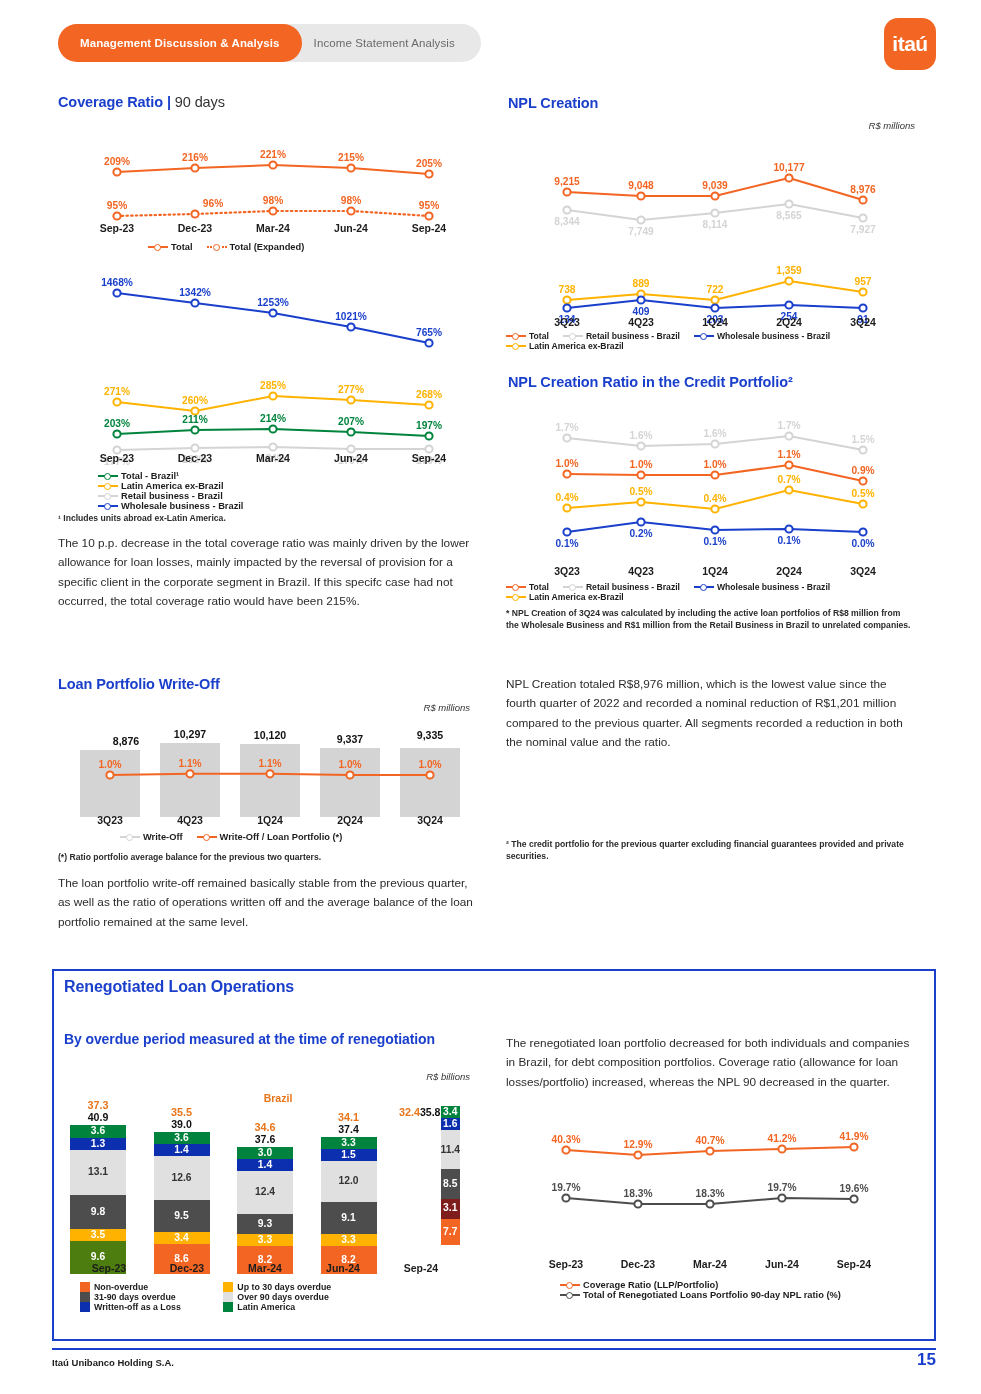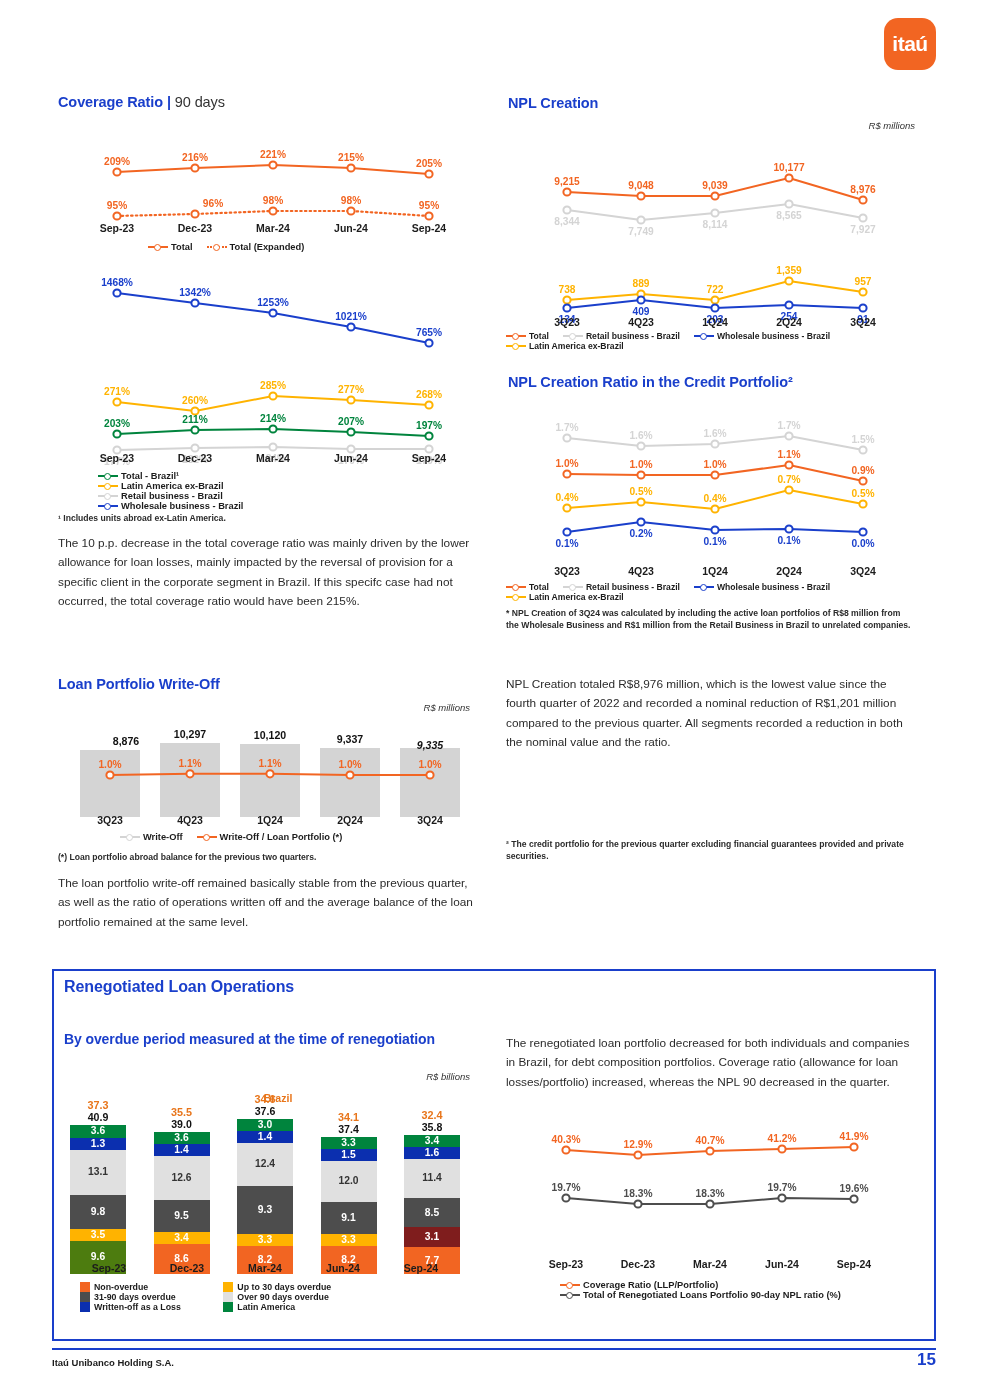--- a/index.html
+++ b/index.html
@@ -95,20 +95,22 @@
   }
   .footer-page {
     position: absolute; right: 45px; top: 1350px; font-size: 17px;
     font-weight: bold; color: #1A3FCB;
   }
 </style>
 </head>
 <body>
 
 <div class="tabbar">
+  <div class="tab tab-active">Management Discussion &amp; Analysis</div>
+  <div class="tab tab-inactive">Income Statement Analysis</div>
 </div>
 <div class="logo">itaú</div>
 
 <div style="position:absolute;left:58px;top:93px;">
   <span class="h-blue"><span>Coverage Ratio |</span><span class="thin"> 90 days</span></span>
 </div>
 
 <div class="chart" id="c-coverage-total" style="position:absolute;left:78px;top:132px;width:390px;height:100px;">
     <svg width="390" height="100">
       <path d="M 39.0 40.0 L 117.0 36.0 L 195.0 33.0 L 273.0 36.0 L 351.0 42.0" fill="none" stroke="#F26522" stroke-width="2" stroke-linejoin="round"></path>
@@ -259,21 +261,21 @@
 <div class="chart" id="c-writeoff" style="position:absolute;left:70px;top:722px;width:400px;height:95px;">
     <div style="position: absolute; background: rgb(212, 212, 212); width: 60px; left: 10px; bottom: 0px; height: 66.8239px;"></div>
     <div class="top-val" style="position: absolute; width: 60px; left: 26px; bottom: 69.8239px;">8,876</div>
     <div style="position: absolute; background: rgb(212, 212, 212); width: 60px; left: 90px; bottom: 0px; height: 74px;"></div>
     <div class="top-val" style="position: absolute; width: 60px; left: 90px; bottom: 77px;">10,297</div>
     <div style="position: absolute; background: rgb(212, 212, 212); width: 60px; left: 170px; bottom: 0px; height: 73.1061px;"></div>
     <div class="top-val" style="position: absolute; width: 60px; left: 170px; bottom: 76.1061px;">10,120</div>
     <div style="position: absolute; background: rgb(212, 212, 212); width: 60px; left: 250px; bottom: 0px; height: 69.152px;"></div>
     <div class="top-val" style="position: absolute; width: 60px; left: 250px; bottom: 72.152px;">9,337</div>
     <div style="position: absolute; background: rgb(212, 212, 212); width: 60px; left: 330px; bottom: 0px; height: 69.1419px;"></div>
-    <div class="top-val" style="position: absolute; width: 60px; left: 330px; bottom: 66px; font-style: italic;">9,335</div>
+    <div class="top-val" style="position: absolute; width: 60px; left: 330px; bottom: 76px;">9,335</div>
     <svg width="400" height="95" style="position: absolute; left: 0px; top: 0px;">
       <path d="M 40 53 L 120 51.8 L 200 51.8 L 280 53 L 360 53" fill="none" stroke="#F26522" stroke-width="2"></path>
       <circle cx="40" cy="53" r="3.6" fill="#fff" stroke="#F26522" stroke-width="2"></circle>
       <circle cx="120" cy="51.8" r="3.6" fill="#fff" stroke="#F26522" stroke-width="2"></circle>
       <circle cx="200" cy="51.8" r="3.6" fill="#fff" stroke="#F26522" stroke-width="2"></circle>
       <circle cx="280" cy="53" r="3.6" fill="#fff" stroke="#F26522" stroke-width="2"></circle>
       <circle cx="360" cy="53" r="3.6" fill="#fff" stroke="#F26522" stroke-width="2"></circle>
     </svg>
     <div class="lbl" style="color: rgb(242, 101, 34); left: 40px; top: 37px;">1.0%</div>
     <div class="lbl" style="color: rgb(242, 101, 34); left: 120px; top: 35.8px;">1.1%</div>
@@ -297,21 +299,21 @@
       <span>Write-Off</span>
     </div>
     <div class="item">
       <span class="lmark" style="color: rgb(242, 101, 34);">
         <i style="background: rgb(242, 101, 34);"></i>
         <b></b>
       </span>
       <span>Write-Off / Loan Portfolio (*)</span>
     </div>
   </div>
-<div class="foot-note" style="position:absolute;left:58px;top:851px;width:420px;">(*) Loan portfolio abroad balance for the previous two quarters.</div>
+<div class="foot-note" style="position:absolute;left:58px;top:851px;width:420px;">(*) Ratio portfolio average balance for the previous two quarters.</div>
 <div class="body-text" style="position:absolute;left:58px;top:874px;width:420px;">The loan portfolio write-off remained basically stable from the previous quarter, as well as the ratio of operations written off and the average balance of the loan portfolio remained at the same level.</div>
 
 <div class="h-blue" style="position:absolute;left:508px;top:95px;">NPL Creation</div>
 <div class="unit" style="position:absolute;left:700px;top:120px;width:215px;">R$ millions</div>
 
 <div class="chart" id="c-npl-creation" style="position:absolute;left:530px;top:148px;width:370px;height:175px;">
     <svg width="370" height="175">
       <path d="M 37.0 44.0 L 111.0 48.0 L 185.0 48.0 L 259.0 30.0 L 333.0 52.0" fill="none" stroke="#F26522" stroke-width="2" stroke-linejoin="round"></path>
       <circle cx="37" cy="44" r="3.6" fill="#fff" stroke="#F26522" stroke-width="2"></circle>
       <circle cx="111" cy="48" r="3.6" fill="#fff" stroke="#F26522" stroke-width="2"></circle>
@@ -520,38 +522,38 @@
         <div class="seg" style="height: 29.67px; background: rgb(242, 101, 34); color: rgb(255, 255, 255);">8.6</div>
       </div>
     </div>
     <div class="bar-col" style="display: flex; flex-direction: column; justify-content: flex-end; height: 168px;">
       <div class="brazil-val" style="visibility: visible;">34.6</div>
       <div class="top-val" style="margin-bottom: 2px;">37.6</div>
       <div>
         <div class="seg" style="height: 12px; background: rgb(0, 132, 61); color: rgb(255, 255, 255);">3.0</div>
         <div class="seg" style="height: 12px; background: rgb(11, 47, 175); color: rgb(255, 255, 255);">1.4</div>
         <div class="seg" style="height: 42.78px; background: rgb(224, 224, 224); color: rgb(51, 51, 51);">12.4</div>
-        <div class="seg" style="height: 48px; background: rgb(77, 77, 77); color: rgb(255, 255, 255);">9.3</div>
+        <div class="seg" style="height: 20px; background: rgb(77, 77, 77); color: rgb(255, 255, 255);">9.3</div>
         <div class="seg" style="height: 12px; background: rgb(255, 179, 0); color: rgb(255, 255, 255);">3.3</div>
         <div class="seg" style="height: 28.29px; background: rgb(242, 101, 34); color: rgb(255, 255, 255);">8.2</div>
       </div>
     </div>
     <div class="bar-col" style="display: flex; flex-direction: column; justify-content: flex-end; height: 168px;">
       <div class="brazil-val" style="visibility: visible;">34.1</div>
       <div class="top-val" style="margin-bottom: 2px;">37.4</div>
       <div>
         <div class="seg" style="height: 12px; background: rgb(0, 132, 61); color: rgb(255, 255, 255);">3.3</div>
         <div class="seg" style="height: 12px; background: rgb(11, 47, 175); color: rgb(255, 255, 255);">1.5</div>
         <div class="seg" style="height: 41.4px; background: rgb(224, 224, 224); color: rgb(51, 51, 51);">12.0</div>
         <div class="seg" style="height: 31.395px; background: rgb(77, 77, 77); color: rgb(255, 255, 255);">9.1</div>
         <div class="seg" style="height: 12px; background: rgb(255, 179, 0); color: rgb(255, 255, 255);">3.3</div>
         <div class="seg" style="height: 28.29px; background: rgb(242, 101, 34); color: rgb(255, 255, 255);">8.2</div>
       </div>
     </div>
-    <div class="bar-col" style="display: flex; flex-direction: column; justify-content: flex-end; height: 168px;">
+    <div class="bar-col" style="display: flex; flex-direction: row; justify-content: flex-end; height: 168px;">
       <div class="brazil-val" style="visibility: visible;">32.4</div>
       <div class="top-val" style="margin-bottom: 2px;">35.8</div>
       <div>
         <div class="seg" style="height: 12px; background: rgb(0, 132, 61); color: rgb(255, 255, 255);">3.4</div>
         <div class="seg" style="height: 12px; background: rgb(11, 47, 175); color: rgb(255, 255, 255);">1.6</div>
         <div class="seg" style="height: 39.33px; background: rgb(224, 224, 224); color: rgb(51, 51, 51);">11.4</div>
         <div class="seg" style="height: 29.325px; background: rgb(77, 77, 77); color: rgb(255, 255, 255);">8.5</div>
         <div class="seg" style="height: 20px; background: #7f1d1d; color: rgb(255, 255, 255);">3.1</div>
         <div class="seg" style="height: 26.565px; background: rgb(242, 101, 34); color: rgb(255, 255, 255);">7.7</div>
       </div>

